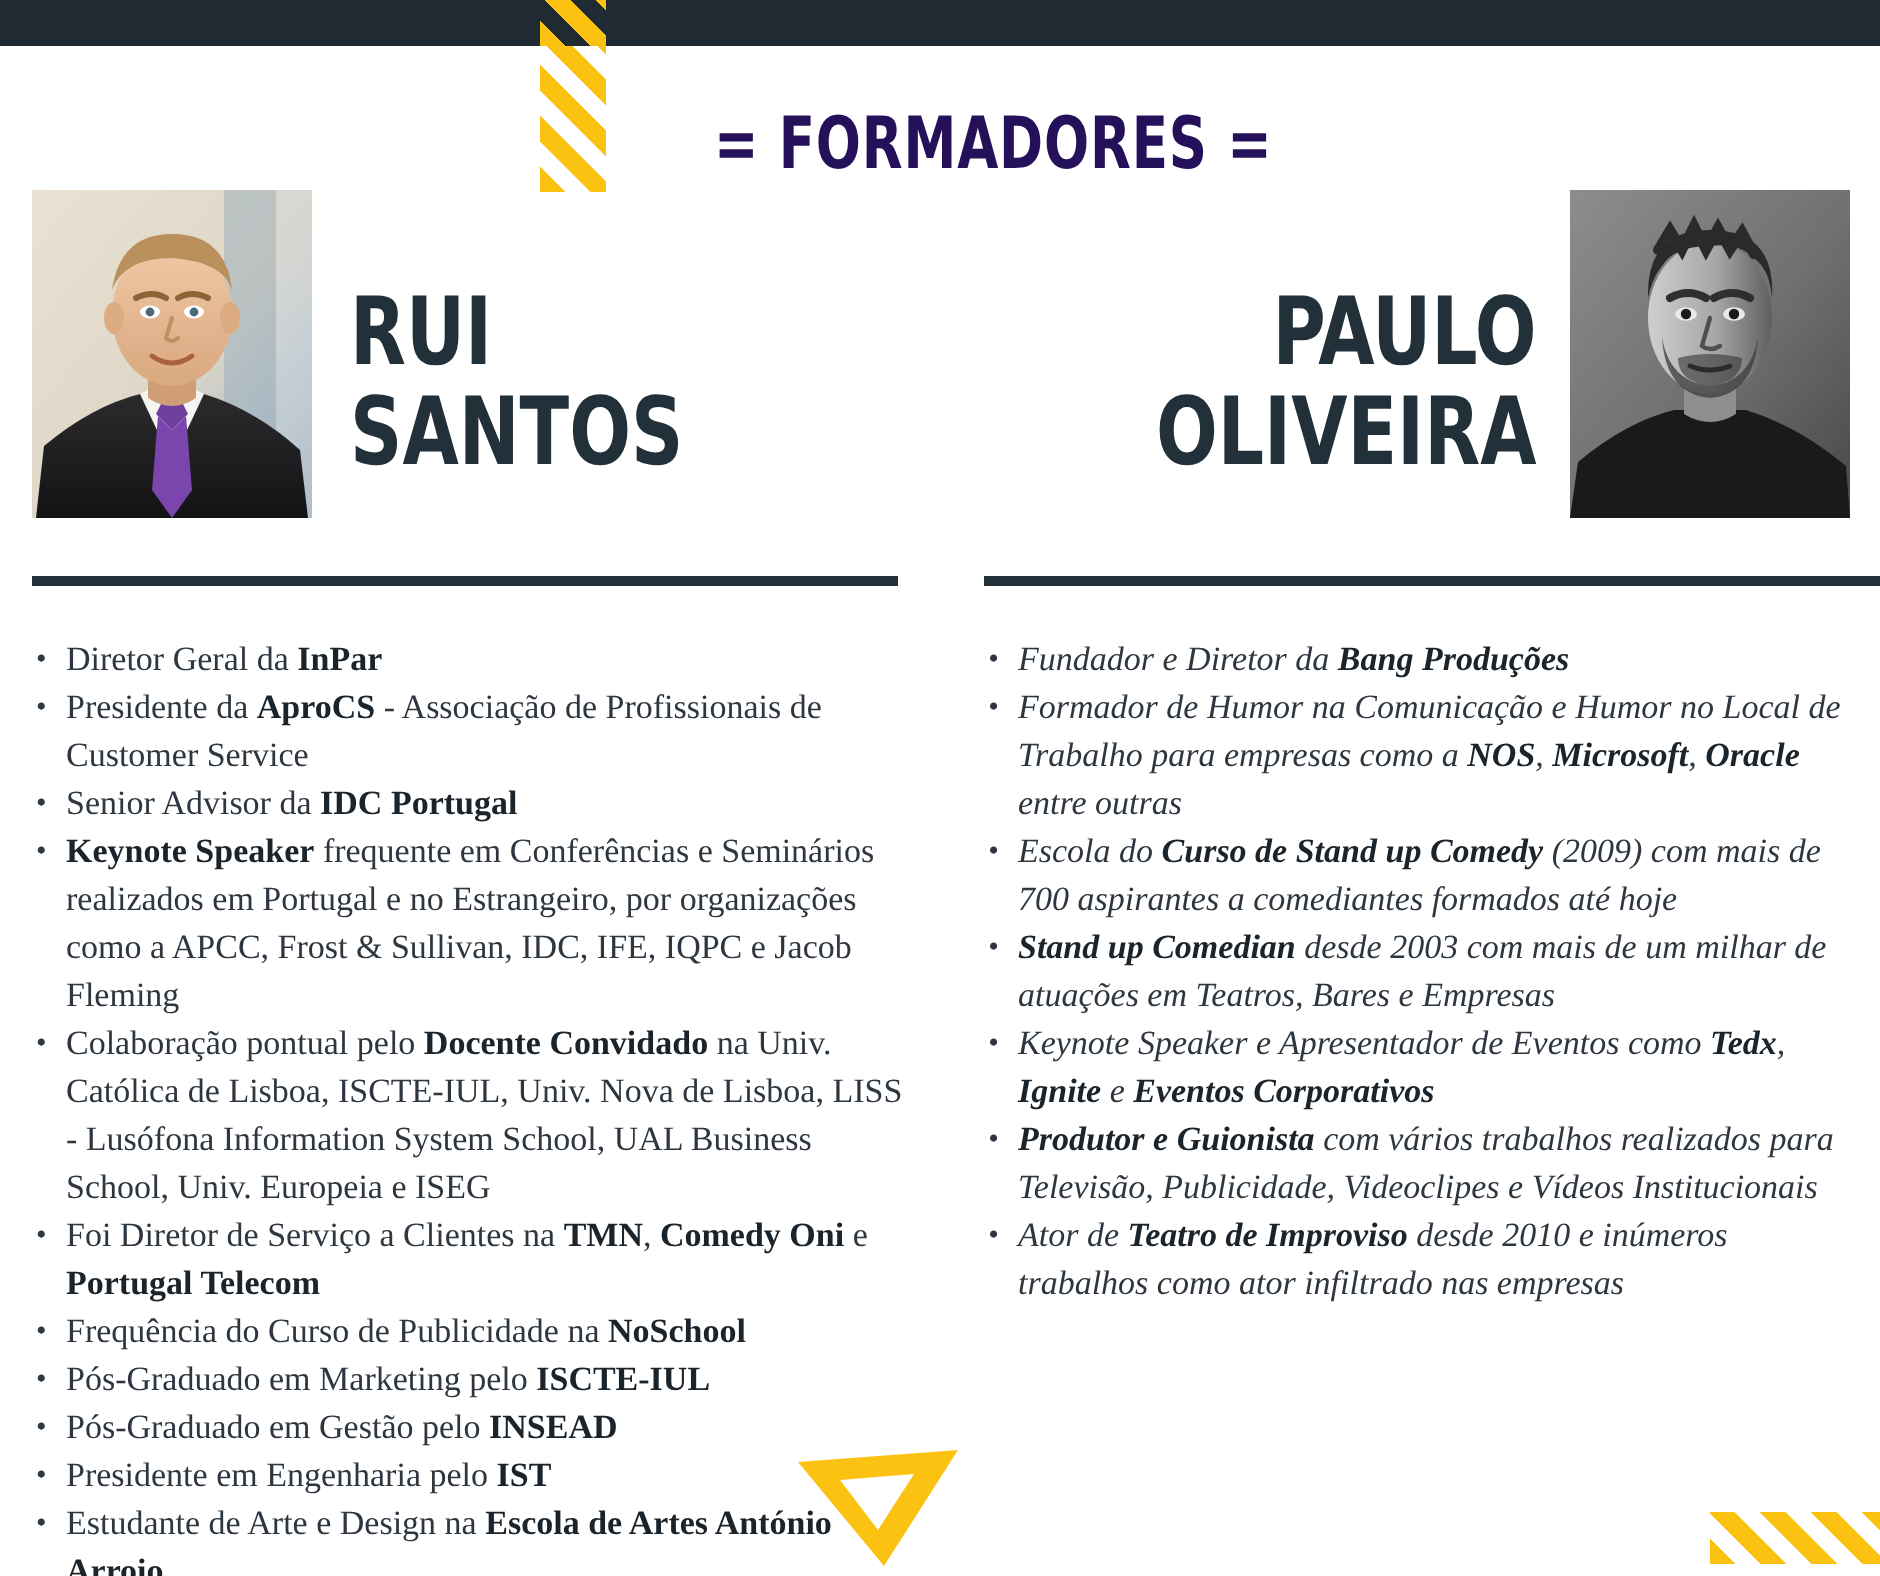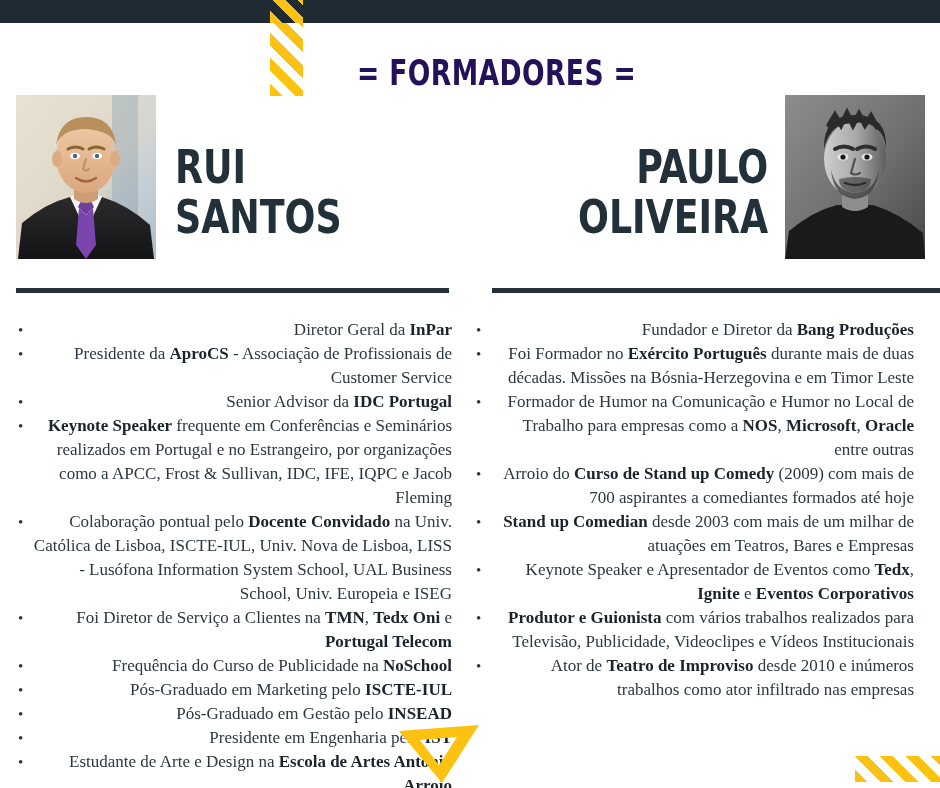--- a/index.html
+++ b/index.html
@@ -117,32 +117,31 @@
 
   
   .col {
     position: absolute;
     top: 318px;
     font-size: 17px;
     line-height: 24px;
     color: #2e3740;
   }
   .col-left  { left: 16px;  width: 436px; }
-  .col-right { left: 474px; width: 440px; }
+  .col-right { left: 492px; width: 440px; font-style: italic; }
 
   .col ul {
     margin: 0;
     padding: 0;
     list-style: none;
   }
   .col li {
     position: relative;
     padding-left: 17px;
     margin: 0 0 0 0;
-    text-align: right;
   }
   .col li::before {
     content: "\2022";
     position: absolute;
     left: 2px;
     top: 0;
     font-size: 15px;
     line-height: 24px;
     color: #2e3740;
   }
@@ -283,35 +282,34 @@
 <div class="rule rule-left"></div>
 <div class="rule rule-right"></div>
 
 <div class="col col-left">
   <ul>
       <li><span>Diretor Geral da </span><b>InPar</b></li>
       <li><span>Presidente da </span><b>AproCS</b><span> - Associação de Profissionais de Customer Service</span></li>
       <li><span>Senior Advisor da </span><b>IDC Portugal</b></li>
       <li><b>Keynote Speaker</b><span> frequente em Conferências e Seminários realizados em Portugal e no Estrangeiro, por organizações como a APCC, Frost &amp; Sullivan, IDC, IFE, IQPC e Jacob Fleming</span></li>
       <li><span>Colaboração pontual pelo </span><b>Docente Convidado</b><span> na Univ. Católica de Lisboa, ISCTE-IUL, Univ. Nova de Lisboa, LISS - Lusófona Information System School, UAL Business School, Univ. Europeia e ISEG</span></li>
-      <li><span>Foi Diretor de Serviço a Clientes na </span><b>TMN</b><span>, </span><b>Tedx Oni</b><span> e </span><b>Portugal Telecom</b></li>
+      <li><span>Foi Diretor de Serviço a Clientes na </span><b>TMN</b><span>, </span><b>Comedy Oni</b><span> e </span><b>Portugal Telecom</b></li>
       <li><span>Frequência do Curso de Publicidade na </span><b>NoSchool</b></li>
       <li><span>Pós-Graduado em Marketing pelo </span><b>ISCTE-IUL</b></li>
       <li><span>Pós-Graduado em Gestão pelo </span><b>INSEAD</b></li>
       <li><span>Presidente em Engenharia pelo </span><b>IST</b></li>
       <li><span>Estudante de Arte e Design na </span><b>Escola de Artes António Arroio</b></li>
     </ul>
 </div>
 
 <div class="col col-right">
   <ul>
       <li><span>Fundador e Diretor da </span><b>Bang Produções</b></li>
-      <li><span>Foi Formador no </span><b>Exército Português</b><span> durante mais de duas décadas. Missões na Bósnia-Herzegovina e em Timor Leste</span></li>
       <li><span>Formador de Humor na Comunicação e Humor no Local de Trabalho para empresas como a </span><b>NOS</b><span>, </span><b>Microsoft</b><span>, </span><b>Oracle</b><span> entre outras</span></li>
-      <li><span>Arroio do </span><b>Curso de Stand up Comedy</b><span> (2009) com mais de 700 aspirantes a comediantes formados até hoje</span></li>
+      <li><span>Escola do </span><b>Curso de Stand up Comedy</b><span> (2009) com mais de 700 aspirantes a comediantes formados até hoje</span></li>
       <li><b>Stand up Comedian</b><span> desde 2003 com mais de um milhar de atuações em Teatros, Bares e Empresas</span></li>
       <li><span>Keynote Speaker e Apresentador de Eventos como </span><b>Tedx</b><span>, </span><b>Ignite</b><span> e </span><b>Eventos Corporativos</b></li>
       <li><b>Produtor e Guionista</b><span> com vários trabalhos realizados para Televisão, Publicidade, Videoclipes e Vídeos Institucionais</span></li>
       <li><span>Ator de </span><b>Teatro de Improviso</b><span> desde 2010 e inúmeros trabalhos como ator infiltrado nas empresas</span></li>
     </ul>
 </div>
 
 <div class="tri-outline">
   <svg width="82" height="60" viewBox="0 0 82 60">
     <path d="M1 7 L81 1 L44 59 Z M22 16 L59 13 L41 41 Z" fill="#fcc211" fill-rule="evenodd"></path>

